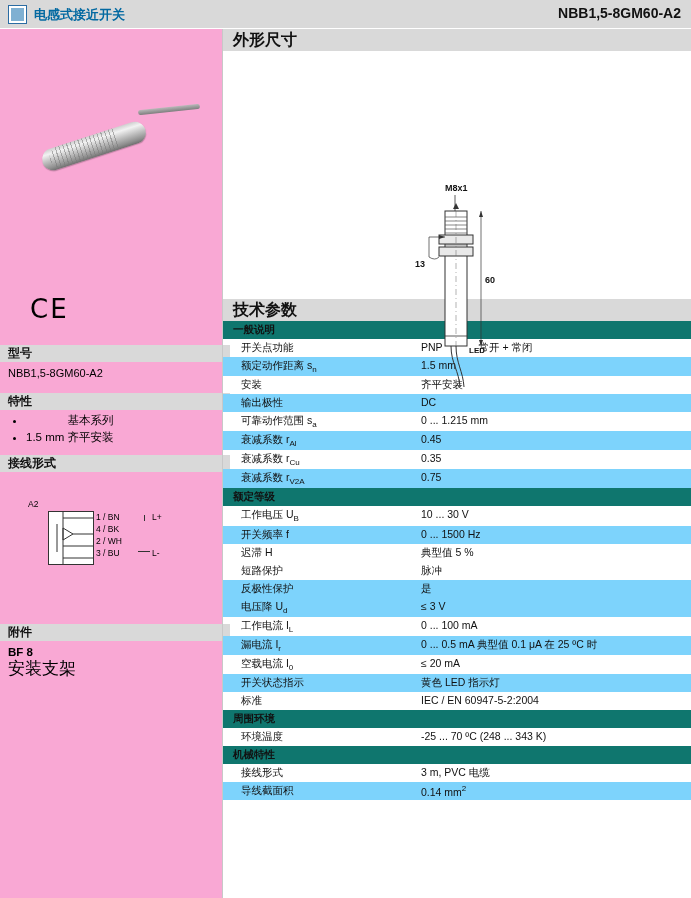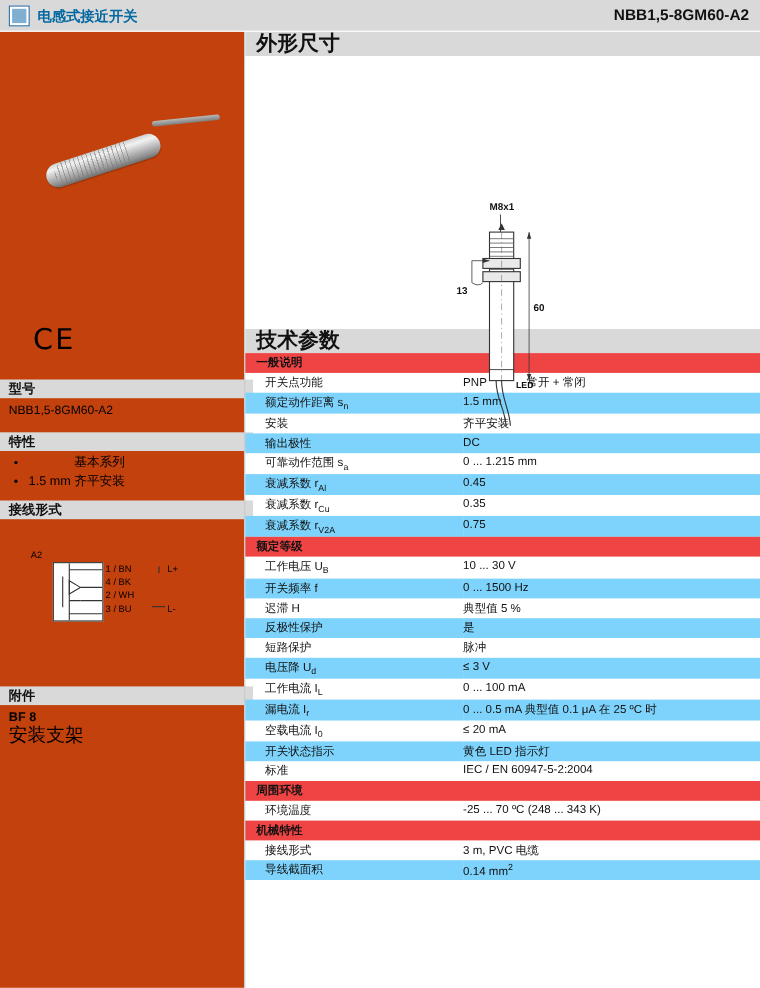--- a/index.html
+++ b/index.html
@@ -32,21 +32,21 @@
   .header .hmodel{
     position:absolute;right:10px;top:5px;
     font-size:14px;font-weight:bold;color:#111;
   }
   .header-rule{
     position:absolute;left:0;top:28px;width:691px;height:1px;background:#ffffff;
   }
   
   .left{
     position:absolute;left:0;top:29px;width:222px;height:869px;
-    background:#c2410c;
+    background:#f9a8d4;
   }
   .left-divider{
     position:absolute;left:222px;top:29px;width:1px;height:869px;background:#c8c8c8;
   }
   .sect-bar{
     background:#d9d9d9;height:17px;line-height:17px;
     font-weight:bold;font-size:12px;padding-left:8px;color:#111;
   }
   .left-block{position:absolute;left:8px;}
   .bullets{margin:0;padding-left:18px;}
@@ -78,29 +78,29 @@
   .wiring{position:absolute;left:18px;top:470px;width:190px;height:80px;}
   .wbox{position:absolute;left:30px;top:12px;width:44px;height:52px;border:1px solid #333;background:#fff;}
   .wbox .diag{position:absolute;left:0;top:0;width:100%;height:100%;}
   .wlabel{position:absolute;font-size:8.5px;}
   .wire{position:absolute;background:#333;height:1px;}
   .vwire{position:absolute;background:#333;width:1px;}
   
   .right{position:absolute;left:223px;top:29px;width:468px;}
   .rbar{
     background:#d9d9d9;height:22px;line-height:22px;
-    font-weight:bold;font-size:19px;padding-left:10px;color:#111;
+    font-weight:bold;font-size:16px;padding-left:10px;color:#111;
     margin-top:0;
   }
   .dim-area{position:relative;height:248px;background:#fff;font-weight:bold;}
   
   .spec{width:100%;border-collapse:collapse;font-size:10.5px;}
   .spec td{padding:2px 0 2px 0;vertical-align:top;}
   .spec tr.group td{
-    font-weight:bold;background:#ef4444;padding-left:10px;color:#111;
+    font-weight:bold;background:#0f766e;padding-left:10px;color:#111;
   }
   .spec tr.row td.k{width:180px;padding-left:18px;color:#111;}
   .spec tr.row td.v{color:#111;}
   .spec tr.alt{background:#7dd3fc;}
   .sub{vertical-align:sub;font-size:8px;}
   .sup{vertical-align:super;font-size:8px;}
 </style>
 </head>
 <body>
 
@@ -264,27 +264,27 @@
           <td class="v">10 ... 30 V</td>
         </tr>
         <tr class="row alt">
           <td class="k">开关频率 f</td>
           <td class="v">0 ... 1500 Hz</td>
         </tr>
         <tr class="row">
           <td class="k">迟滞 H</td>
           <td class="v">典型值 5 %</td>
         </tr>
+        <tr class="row">
+          <td class="k">短路保护</td>
+          <td class="v">脉冲</td>
+        </tr>
         <tr class="row alt">
           <td class="k">反极性保护</td>
           <td class="v">是</td>
-        </tr>
-        <tr class="row">
-          <td class="k">短路保护</td>
-          <td class="v">脉冲</td>
         </tr>
         <tr class="row alt">
           <td class="k">电压降  U<span class="sub">d</span></td>
           <td class="v">≤ 3 V</td>
         </tr>
         <tr class="row">
           <td class="k">工作电流  I<span class="sub">L</span></td>
           <td class="v">0 ... 100 mA</td>
         </tr>
         <tr class="row alt">

